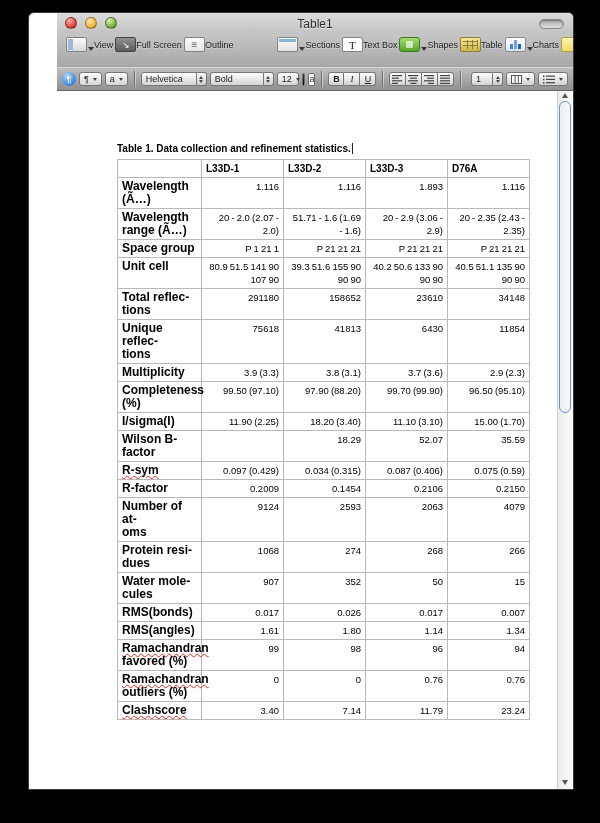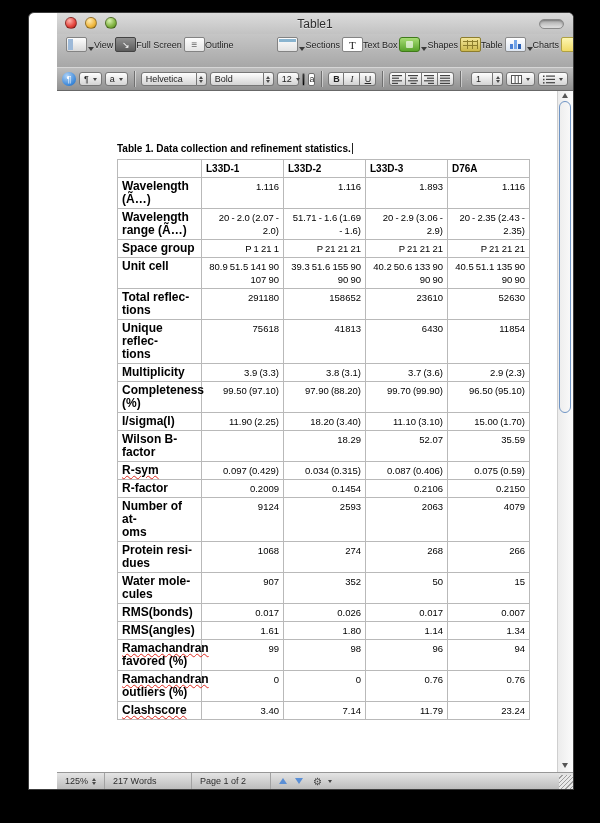--- a/index.html
+++ b/index.html
@@ -386,21 +386,21 @@
 90 90</td>
               <td class="val">40.5 51.1 135 90
 90 90</td>
             </tr>
             <tr>
               <th class="lbl">Total reflec-
 tions</th>
               <td class="val">291180</td>
               <td class="val">158652</td>
               <td class="val">23610</td>
-              <td class="val">52630</td>
+              <td class="val">34148</td>
             </tr>
             <tr>
               <th class="lbl">Unique reflec-
 tions</th>
               <td class="val">75618</td>
               <td class="val">41813</td>
               <td class="val">6430</td>
               <td class="val">11854</td>
             </tr>
             <tr>
@@ -511,36 +511,14 @@
           </tbody>
       </table>
     </div>
     <div class="scrollbar">
       <div class="sb-up"></div>
       <div class="sb-thumb"></div>
       <div class="sb-down"></div>
     </div>
   </div>
 
-  <div class="statusbar">
-    <div class="sb-cell">
-      <span>125%</span>
-      <span class="mini-stepper">
-          <span class="tri-up"></span>
-          <span class="tri-down"></span>
-        </span>
-    </div>
-    <div class="sb-cell" style="min-width:70px">
-      <span>217 Words</span>
-    </div>
-    <div class="sb-cell" style="min-width:62px">
-      <span>Page 1 of 2</span>
-    </div>
-    <div class="sb-cell noline">
-      <span class="nav-tri-up"></span>
-      <span class="nav-tri-down"></span>
-      <span class="gear">⚙</span>
-      <span class="gear-caret"></span>
-    </div>
-    <div class="grip"></div>
-  </div>
 
 </div>
 
 </body></html>

